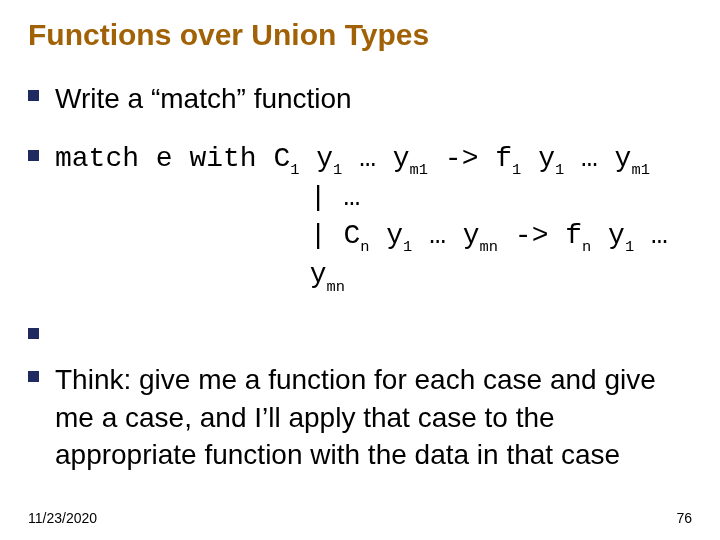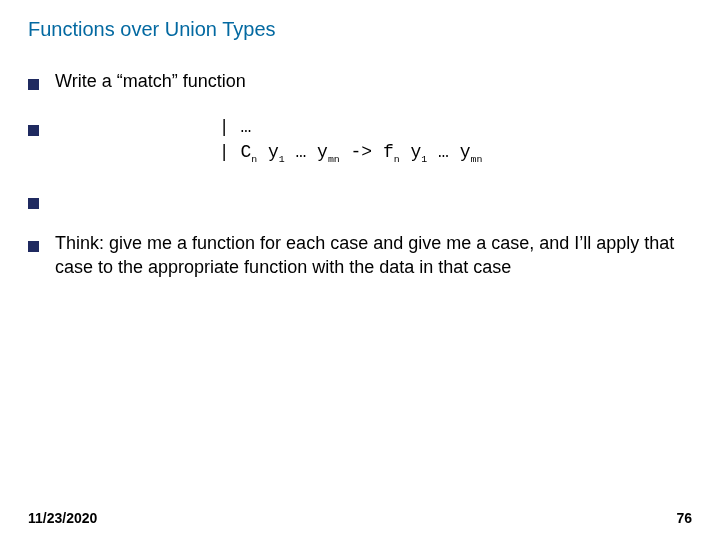--- a/index.html
+++ b/index.html
@@ -13,44 +13,44 @@
     overflow: hidden;
   }
   .slide {
     box-sizing: border-box;
     width: 720px;
     height: 540px;
     padding: 18px 28px 16px 28px;
     position: relative;
   }
   .title {
-    font-size: 20px;
-    color: #0369a1;
+    font-size: 30px;
+    color: #a16207;
     margin: 0 0 28px 0;
-    font-weight: normal;
+    font-weight: bold;
   }
   .items {
     margin: 0;
     padding: 0;
   }
   .item {
     display: flex;
     align-items: flex-start;
     margin-bottom: 22px;
   }
   .bullet {
     width: 11px;
     height: 11px;
     background: #1f2a60;
     flex: 0 0 11px;
     margin-top: 10px;
     margin-right: 16px;
   }
   .item .text {
-    font-size: 18px;
+    font-size: 28px;
     line-height: 1.35;
   }
   .mono {
     font-family: "Courier New", Courier, monospace;
     font-size: 24px;
     line-height: 1.45;
   }
   .sub {
     font-size: 0.55em;
     vertical-align: sub;
@@ -62,40 +62,42 @@
   }
   .footer {
     position: absolute;
     bottom: 14px;
     left: 28px;
     right: 28px;
     display: flex;
     justify-content: space-between;
     font-size: 14px;
     color: #000;
-    font-weight: bold;
   }
 </style>
 </head>
 <body>
 
 <div class="slide">
 
   <h1 class="title">Functions over Union Types</h1>
 
   <div class="items">
 
     <div class="item">
       <div class="bullet"></div>
       <div class="text">Write a “match” function</div>
     </div>
 
     <div class="item">
       <div class="bullet"></div>
       <div class="text mono code-block">
+        <div>
+          <span>match e with C</span><span class="sub">1</span><span> y</span><span class="sub">1</span><span> … y</span><span class="sub">m1</span><span> -&gt; f</span><span class="sub">1</span><span> y</span><span class="sub">1</span><span> … y</span><span class="sub">m1</span>
+        </div>
         <div class="extra-line">| …</div>
         <div class="extra-line">
           <span>| C</span><span class="sub">n</span><span> y</span><span class="sub">1</span><span> … y</span><span class="sub">mn</span><span> -&gt; f</span><span class="sub">n</span><span> y</span><span class="sub">1</span><span> … y</span><span class="sub">mn</span>
         </div>
       </div>
     </div>
 
     <div class="item">
       <div class="bullet"></div>
     </div>

